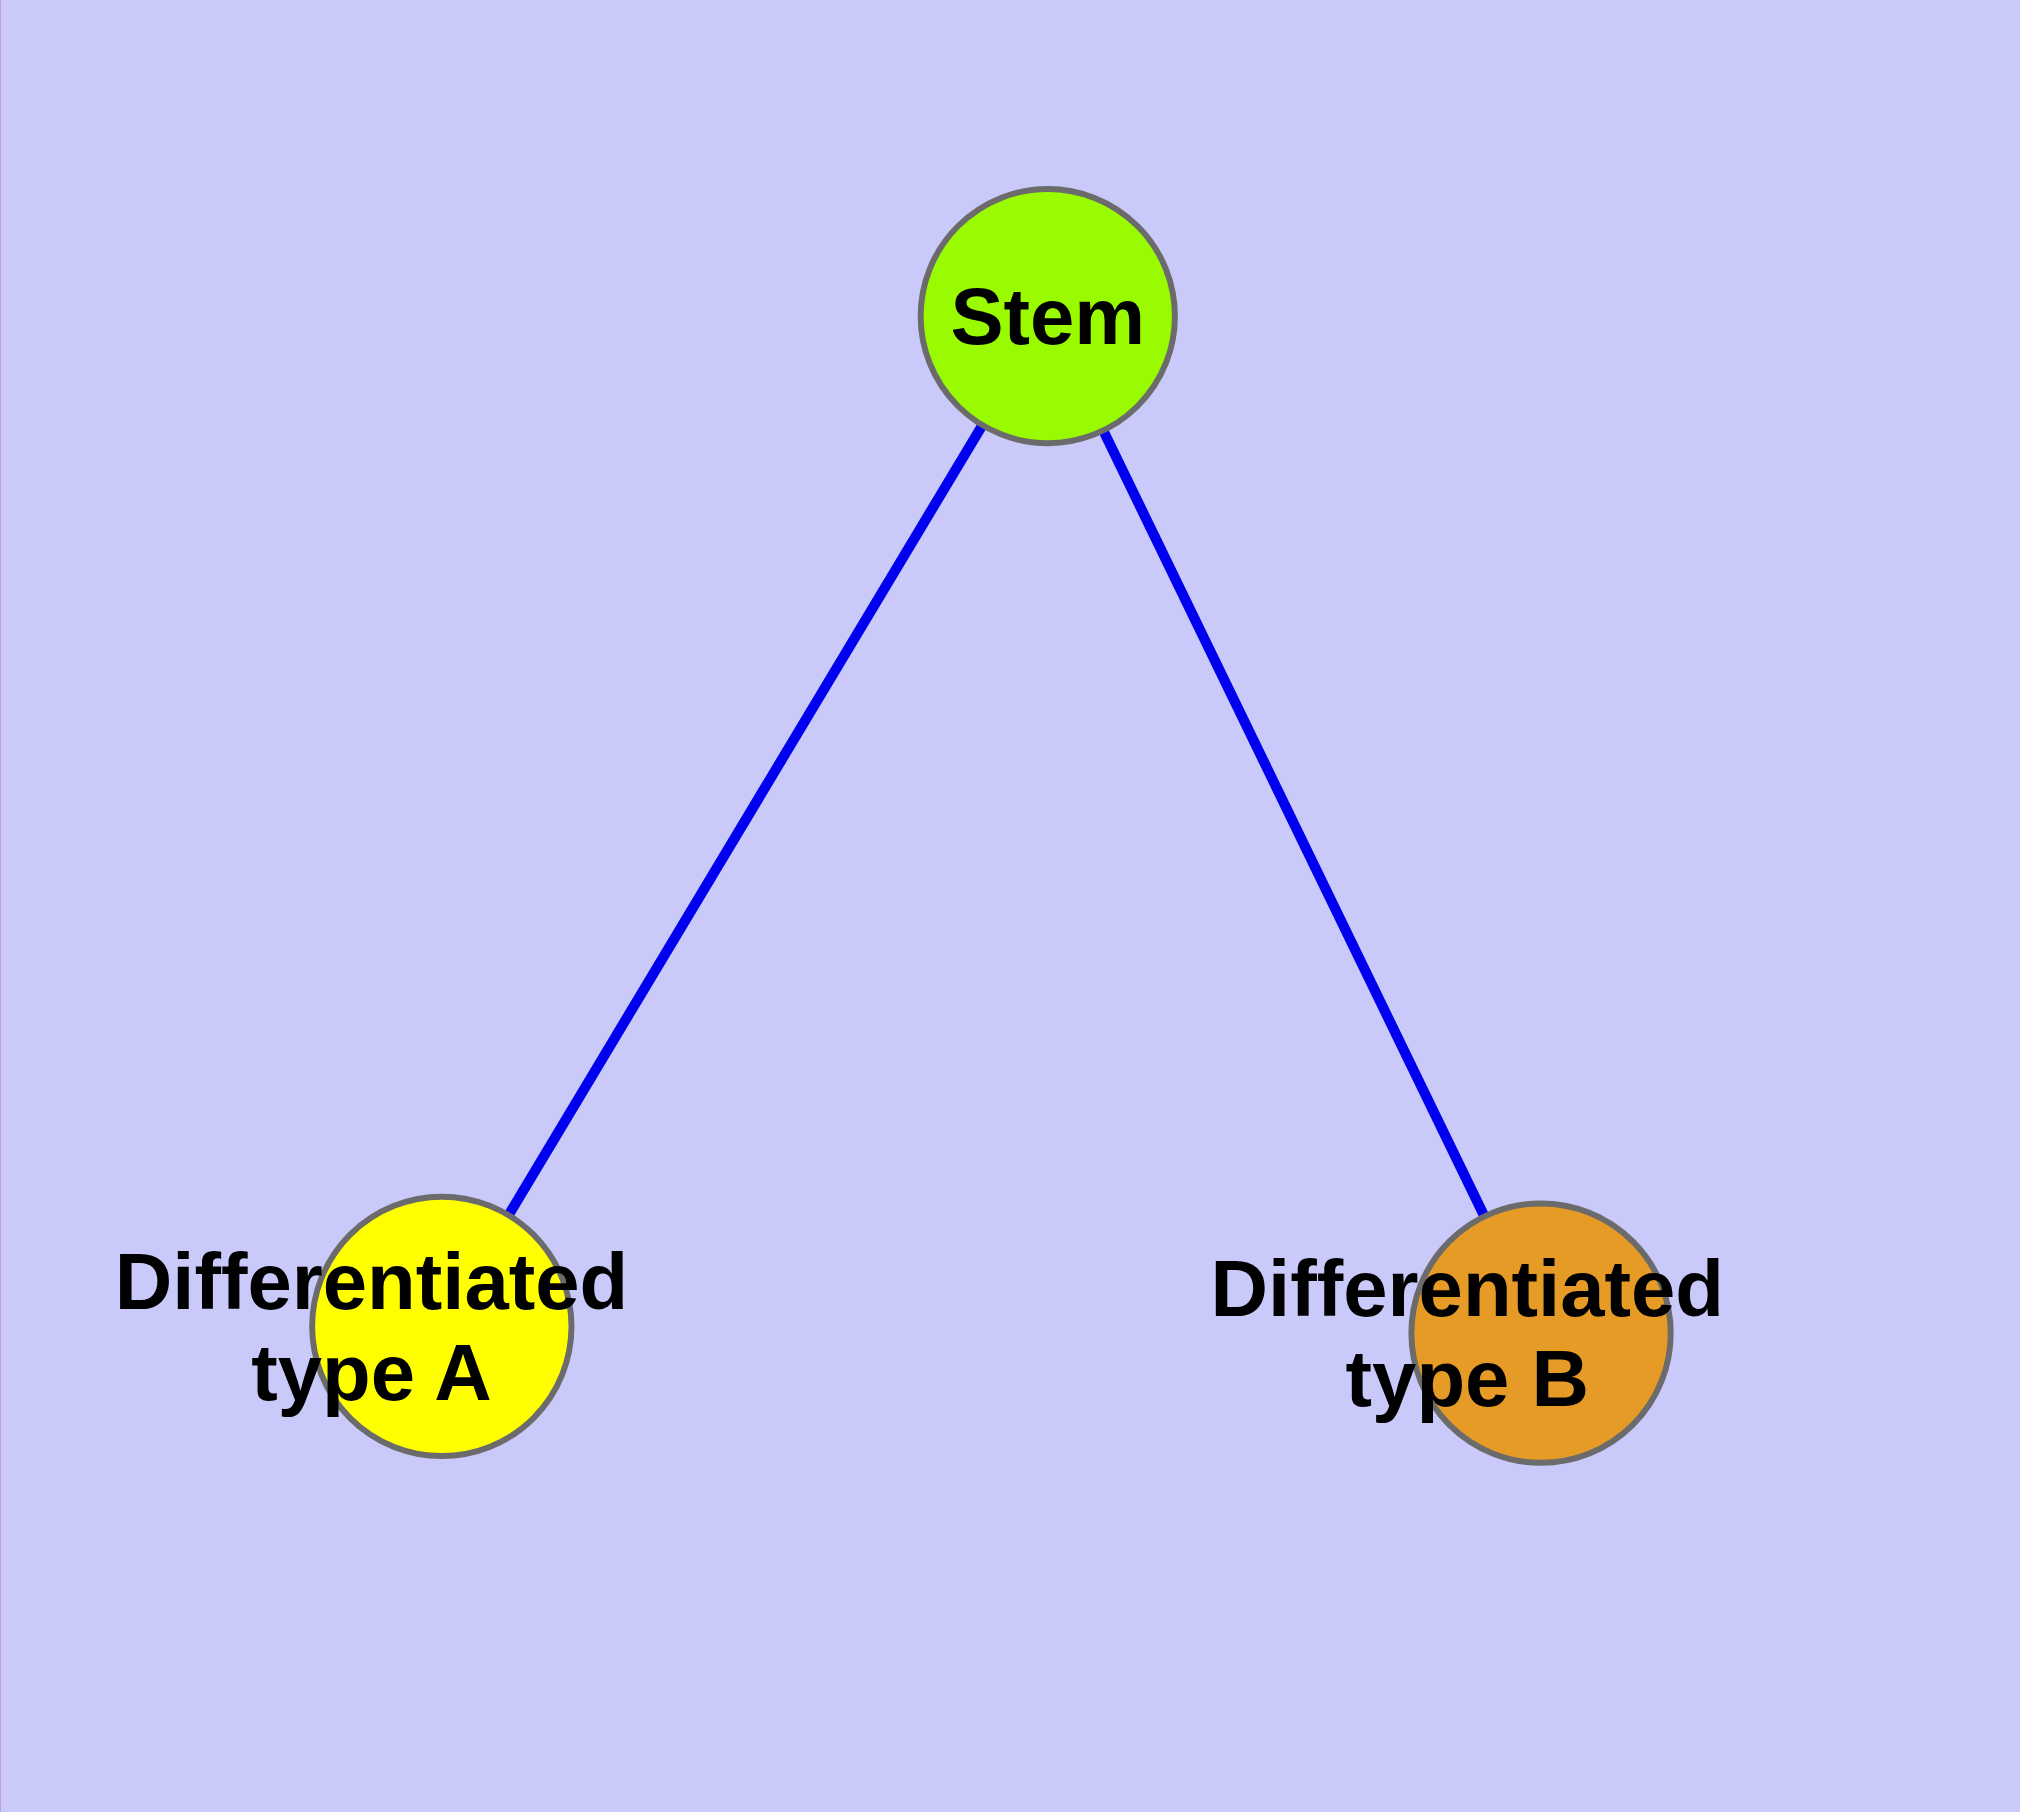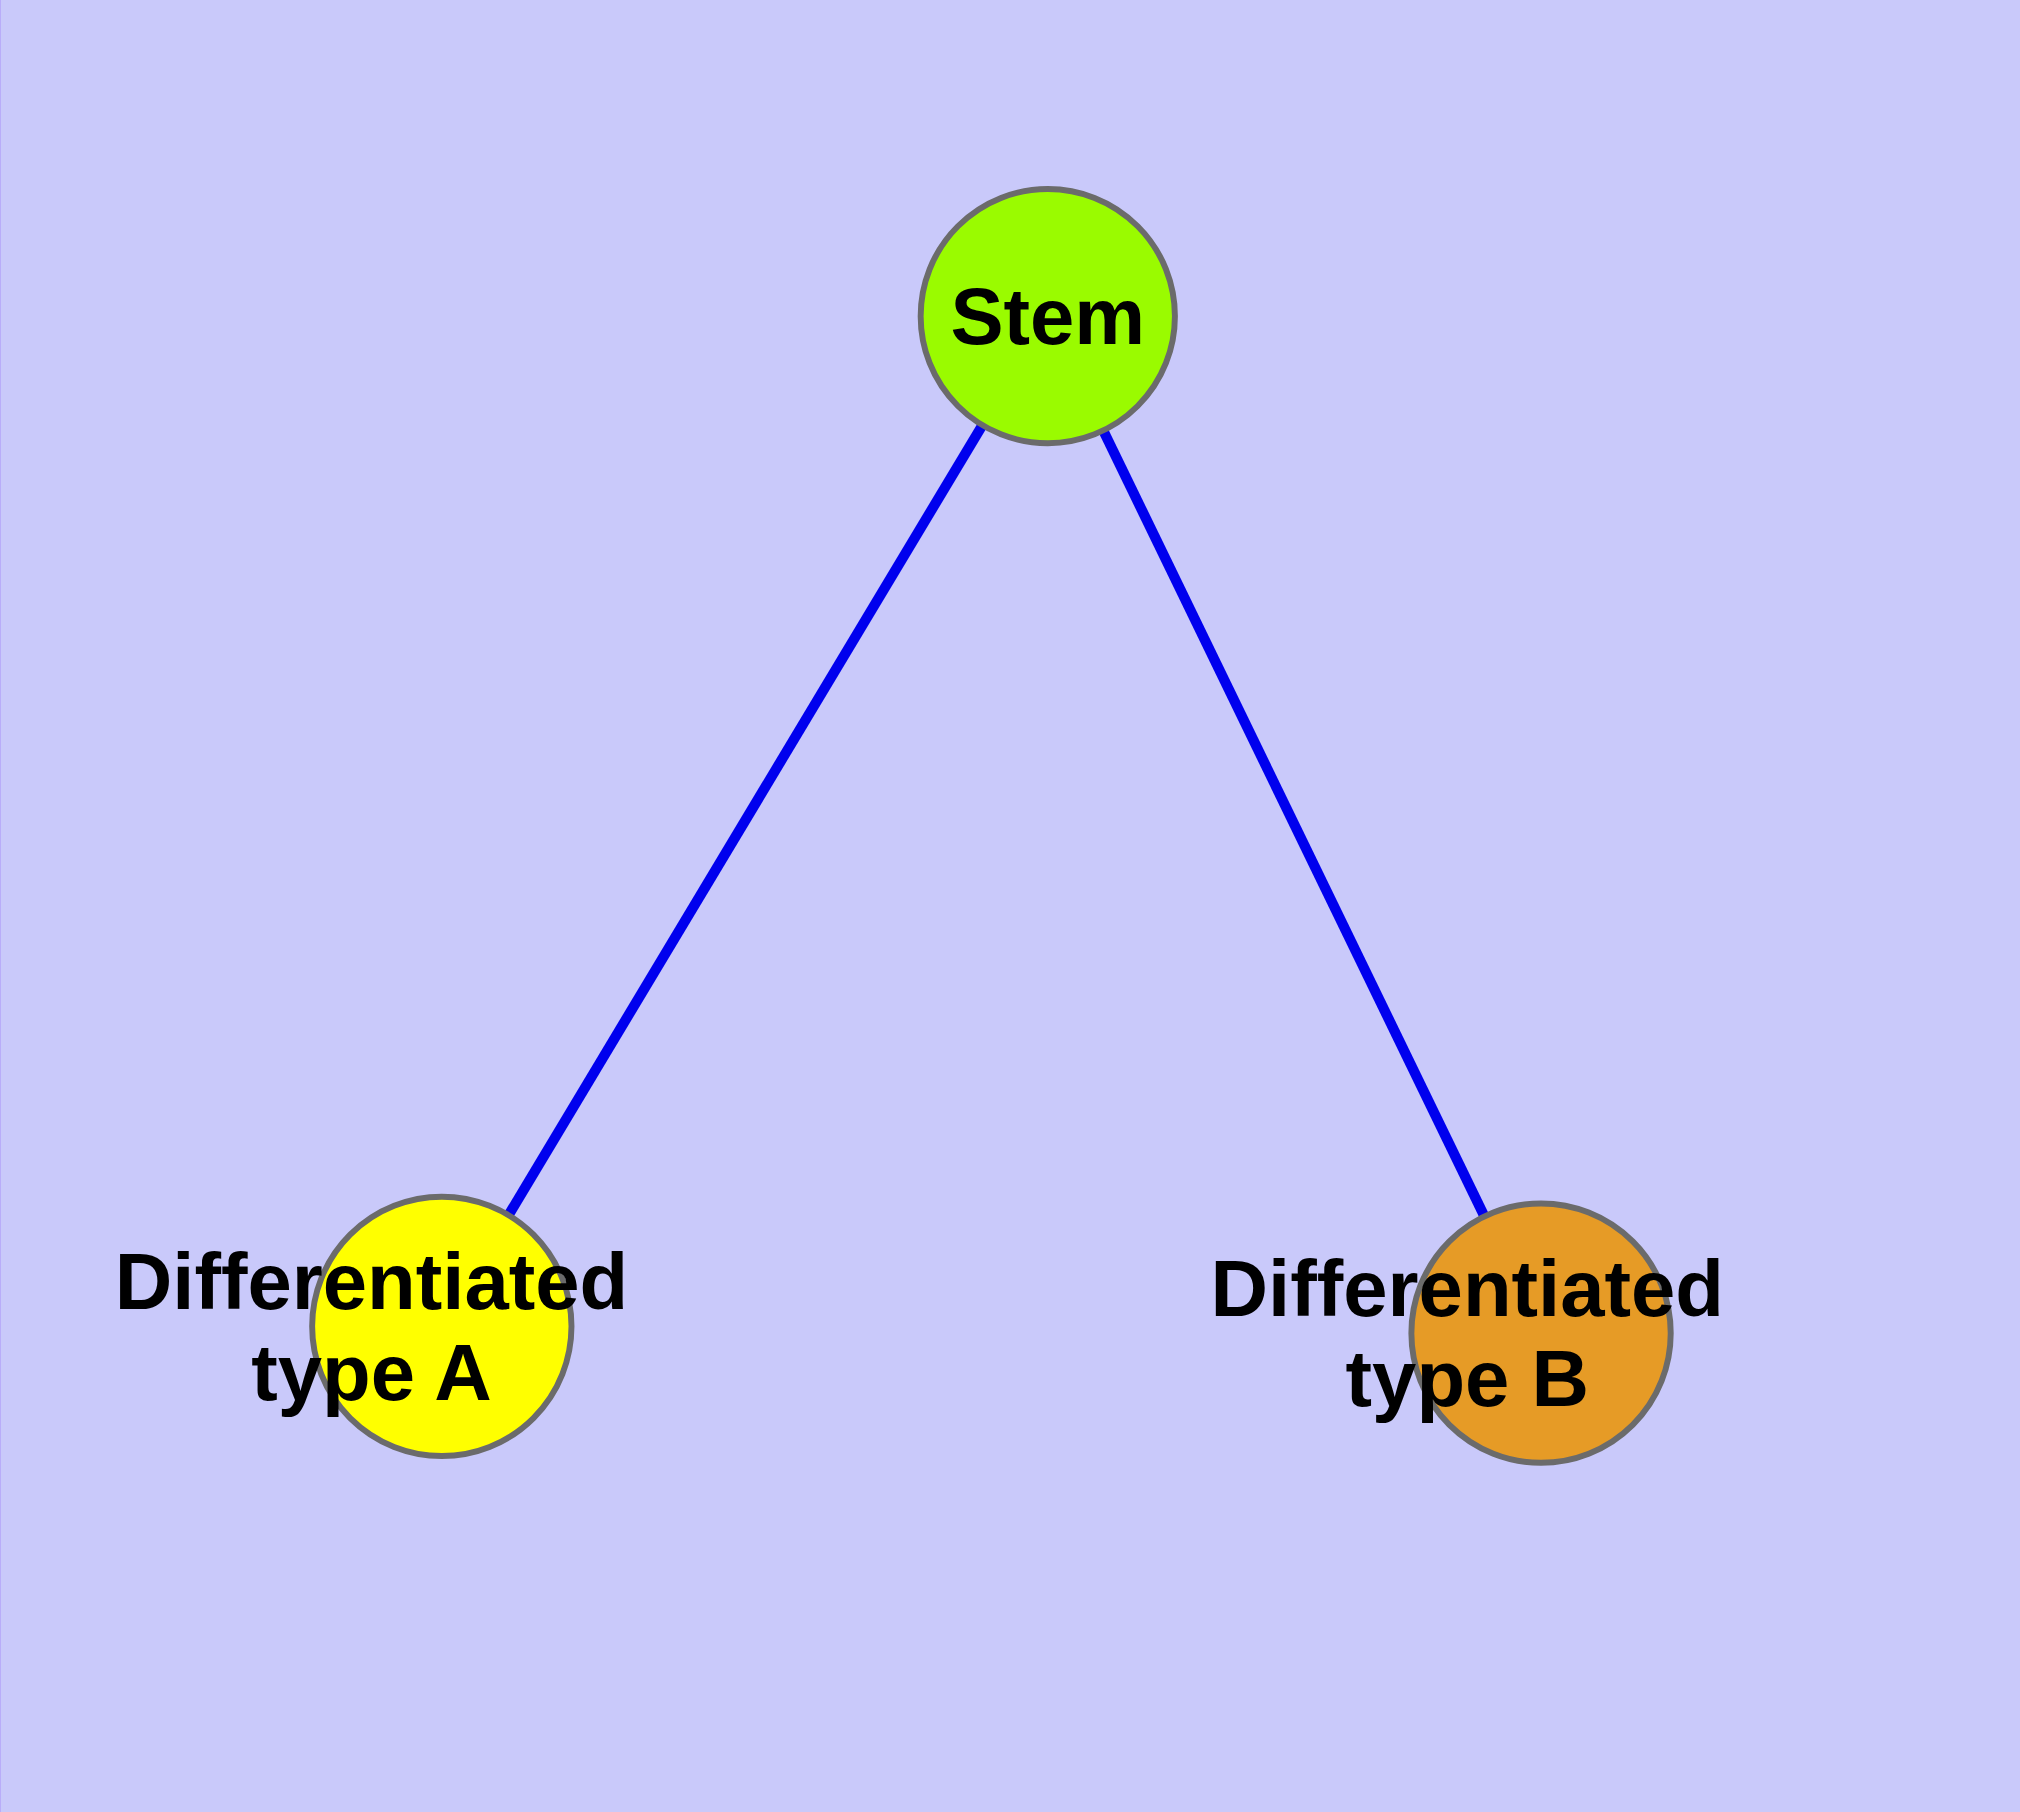--- a/index.html
+++ b/index.html
@@ -27,21 +27,21 @@
     font-family: "Liberation Sans", sans-serif;
     font-weight: bold;
     fill: #000000;
     text-anchor: middle;
     dominant-baseline: alphabetic;
   }
 </style>
 </head>
 <body>
 
-<div id="canvas" style="width: 2021px; height: 1812px; background: #8b5cf6;">
+<div id="canvas" style="width: 2021px; height: 1812px; background: #a21caf;">
   <svg id="graph-svg" viewBox="0 0 2384 2138" xmlns="http://www.w3.org/2000/svg" style="width: 2021px; height: 1812px;">
 
     <rect x="0" y="0" width="2384" height="2138" class="bg-rect" fill="#c9c9fa"></rect>
 
     <g>
       <line class="edge" id="edge-0" x1="1236" y1="373" x2="521" y2="1565" stroke="#0000ee" stroke-width="12" stroke-linecap="butt"></line>
       <line class="edge" id="edge-1" x1="1236" y1="373" x2="1818" y2="1573" stroke="#0000ee" stroke-width="12" stroke-linecap="butt"></line>
     </g>
 
     <g>

